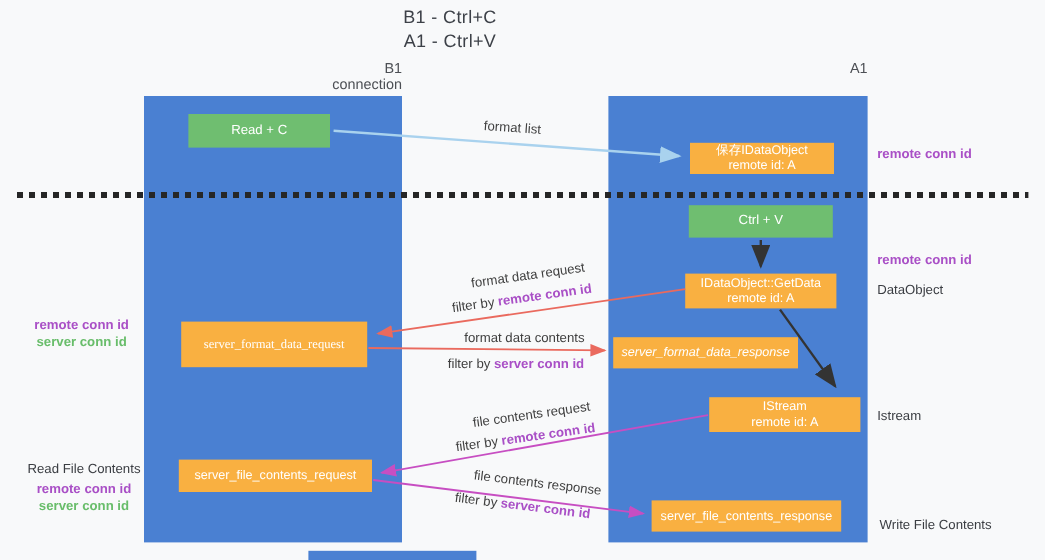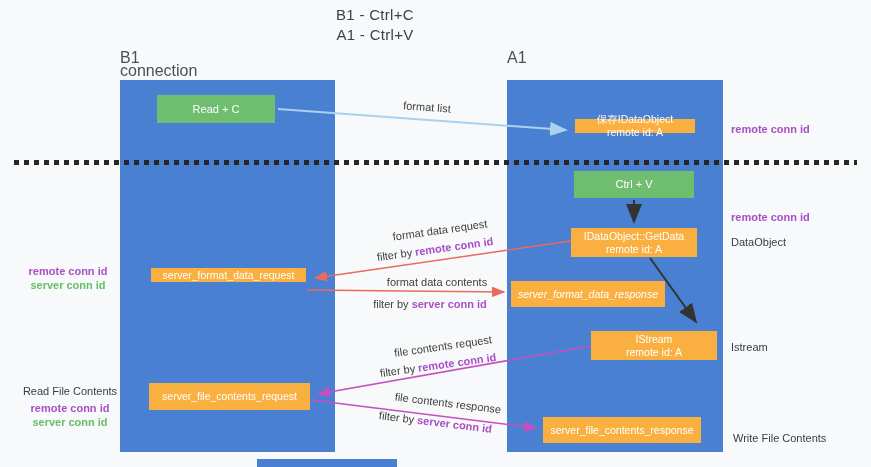--- a/index.html
+++ b/index.html
@@ -1,21 +1,21 @@
 <!DOCTYPE html>
 <html><head>
 <meta charset="utf-8">
 <style>
   html,body { margin:0; padding:0; }
   body { font-family: "Liberation Sans", sans-serif; background:#f8f9fa; }
   .canvas { position:relative; width:871px; height:467px; background:#f8f9fa; overflow:hidden; }
 
   .title-line { position:absolute; left:0; width:750px; text-align:center;
                 font-size:15px; color:#3d4148; letter-spacing:0.3px; }
-  .lane-header { position:absolute; text-align:left; font-size:16px; color:#4c4f54; line-height:13px; }
+  .lane-header { position:absolute; text-align:right; font-size:12px; color:#4c4f54; line-height:13px; }
   .lane { position:absolute; background:#4a80d2; }
 
   .divider { position:absolute; left:14px; top:160px; width:843px; height:5px;
              background:repeating-linear-gradient(90deg,#262626 0 5px,transparent 5px 10px); }
 
   .node { position:absolute; display:flex; flex-direction:column; align-items:center;
           justify-content:center; color:#ffffff; text-align:center; z-index:4; }
   .node .l { line-height:13px; }
   .green  { background:#6fbe70; font-size:11px; }
   .orange { background:#f9b041; font-size:10.5px; }
@@ -77,35 +77,35 @@
     <path d="M571,241 L315,278" stroke="#ea6a5e" stroke-width="1.5" fill="none" marker-end="url(#m-red)"></path>
     <path d="M307,290 L504,292" stroke="#ea6a5e" stroke-width="1.5" fill="none" marker-end="url(#m-red)"></path>
     <path d="M590,346 L318,394" stroke="#c74ec2" stroke-width="1.5" fill="none" marker-end="url(#m-mag)"></path>
     <path d="M311,400 L536,428" stroke="#c74ec2" stroke-width="1.5" fill="none" marker-end="url(#m-mag)"></path>
   </svg>
 
   <div class="node green" style="left:157px;top:95px;width:118px;height:28px;">
     <span class="l">Read + C</span>
   </div>
 
-  <div class="node orange" style="left:575px;top:119px;width:120px;height:14px;">
+  <div class="node orange" style="left:575px;top:119px;width:120px;height:26px;">
     <span class="l">保存IDataObject</span>
     <span class="l">remote id: A</span>
   </div>
 
   <div class="node green" style="left:574px;top:171px;width:120px;height:27px;">
     <span class="l">Ctrl + V</span>
   </div>
 
   <div class="node orange" style="left:571px;top:228px;width:126px;height:29px;">
     <span class="l">IDataObject::GetData</span>
     <span class="l">remote id: A</span>
   </div>
 
-  <div class="node orange" style="left:151px;top:268px;width:155px;height:14px;">
+  <div class="node orange" style="left:151px;top:268px;width:155px;height:38px;font-family:Liberation Serif, serif;">
     <span class="l">server_format_data_request</span>
   </div>
 
   <div class="node orange" style="left:511px;top:281px;width:154px;height:26px;font-style:italic;">
     <span class="l">server_format_data_response</span>
   </div>
 
   <div class="node orange" style="left:591px;top:331px;width:126px;height:29px;">
     <span class="l">IStream</span>
     <span class="l">remote id: A</span>

